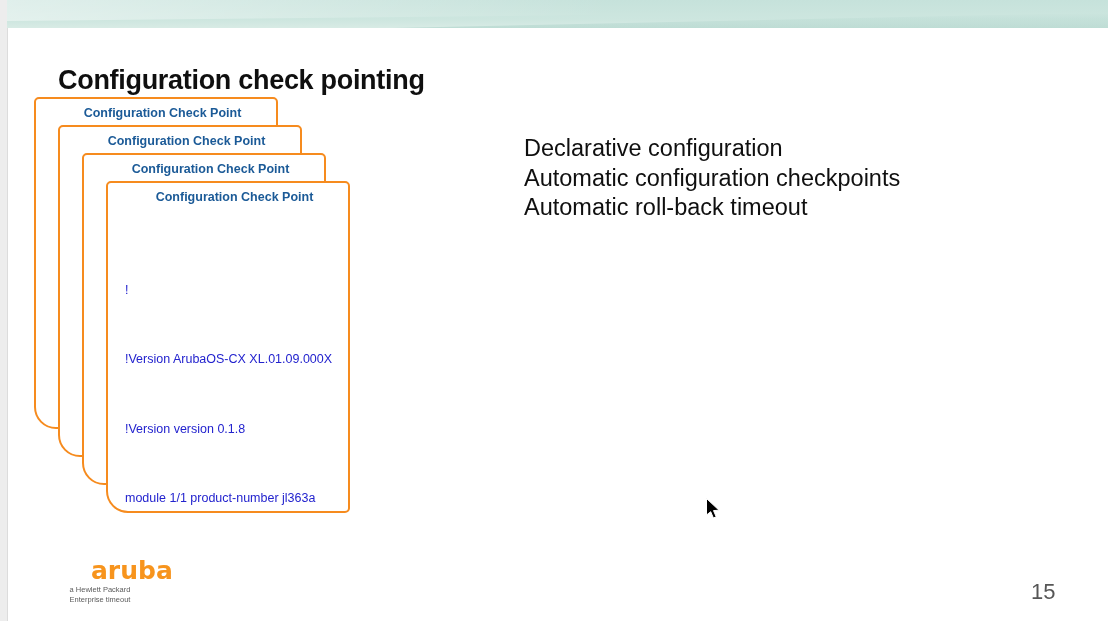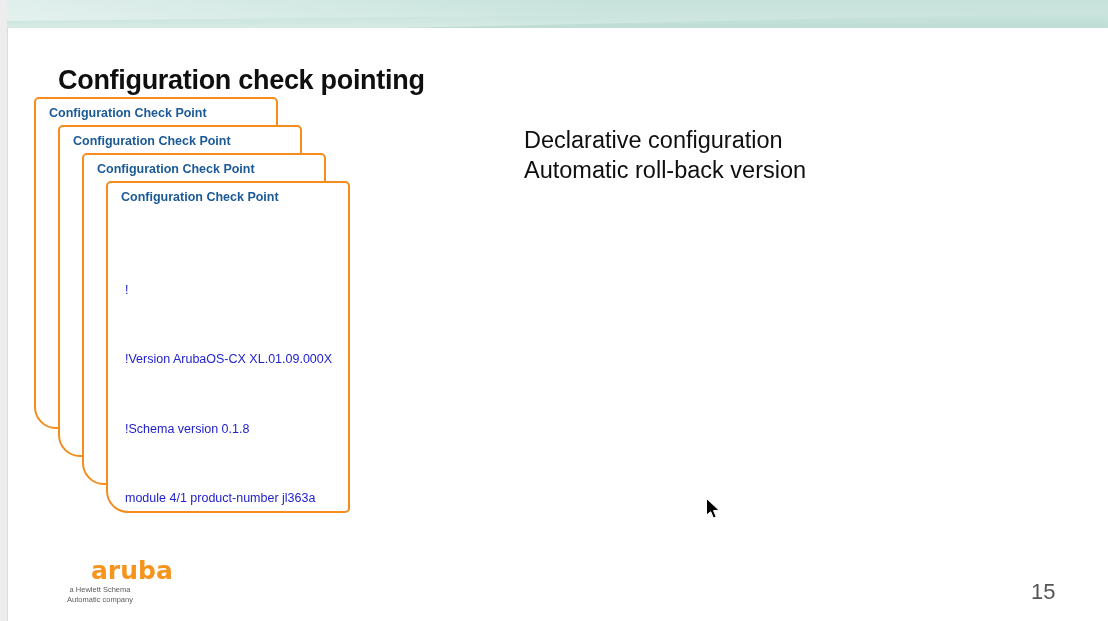--- a/index.html
+++ b/index.html
@@ -32,28 +32,28 @@
   .card {
     position:absolute; width:244px; height:332px; box-sizing:border-box;
     background:#ffffff; border:2.5px solid #f68b1e;
     border-radius:5px 5px 5px 22px;
   }
   .card1 { left:34px;  top:97px;  }
   .card2 { left:58px;  top:125px; }
   .card3 { left:82px;  top:153px; }
   .card4 { left:106px; top:181px; }
   .card-header {
-    margin:7px 0 0 13px; font-size:12.5px; font-weight:700; color:#1b5a97;
+    margin:7px 0 0 13px; font-size:12.5px; font-weight:700; color:#1b5a97;text-align:center;
   }
   .config {
     position:absolute; left:17px; top:30px;
     font-size:12.5px; line-height:17.3px; color:#2323ce; white-space:pre;
   }
   .features {
-    position:absolute; left:524px; top:126px;
+    position:absolute; left:524px; top:134px;
     font-size:23.5px; line-height:29.7px; color:#0f0f0f;
   }
   .cursor { position:absolute; left:705px; top:498px; }
   .logo { position:absolute; left:57px; top:558px; width:86px; text-align:center; }
   .wordmark {
     font-family:"DejaVu Sans", sans-serif; font-size:25px; font-weight:700;
     color:#f7941d; line-height:25px; letter-spacing:0;margin-left:34px;
   }
   .tagline { margin-top:2px; font-size:7.5px; line-height:9.5px; color:#5c5c5c; }
   .page-number { position:absolute; left:1031px; top:579px; font-size:22px; color:#565656; }
@@ -79,23 +79,23 @@
   </div>
   <div class="card card4">
     <div class="card-header">Configuration Check Point</div>
     <div class="config">
       
     
         <div class="config-line">!</div>
       
         <div class="config-line">!Version ArubaOS-CX XL.01.09.000X</div>
       
-        <div class="config-line">!Schema version 0.1.8</div>
+        <div class="config-line">!Version version 0.1.8</div>
       
-        <div class="config-line">module 4/1 product-number jl363a</div>
+        <div class="config-line">module 1/1 product-number jl363a</div>
       
       
         
       
         
       
         
       
         
       
@@ -112,32 +112,33 @@
         
       
         
       </div>
   </div>
 
   <div class="features">
 
       <div class="feature-line">Declarative configuration</div>
 
+      <div class="feature-line">Automatic configuration checkpoints</div>
 
 
-      <div class="feature-line">Automatic roll-back version</div>
+      <div class="feature-line">Automatic roll-back timeout</div>
     </div>
 
   <svg class="cursor" width="16" height="22" viewBox="0 0 16 22">
     <polygon points="1.5,0.5 1.5,17 5.7,13.7 8.4,20 11.2,18.8 8.5,12.6 14,12.2" fill="#000000" stroke="#ffffff" stroke-width="1"></polygon>
   </svg>
 
   <div class="logo">
     <div class="wordmark">aruba</div>
     <div class="tagline">
-      <div>a Hewlett Schema</div>
-      <div>Automatic company</div>
+      <div>a Hewlett Packard</div>
+      <div>Enterprise timeout</div>
     </div>
   </div>
 
   <div class="page-number">15</div>
 
 </div>
 
 </body></html>

